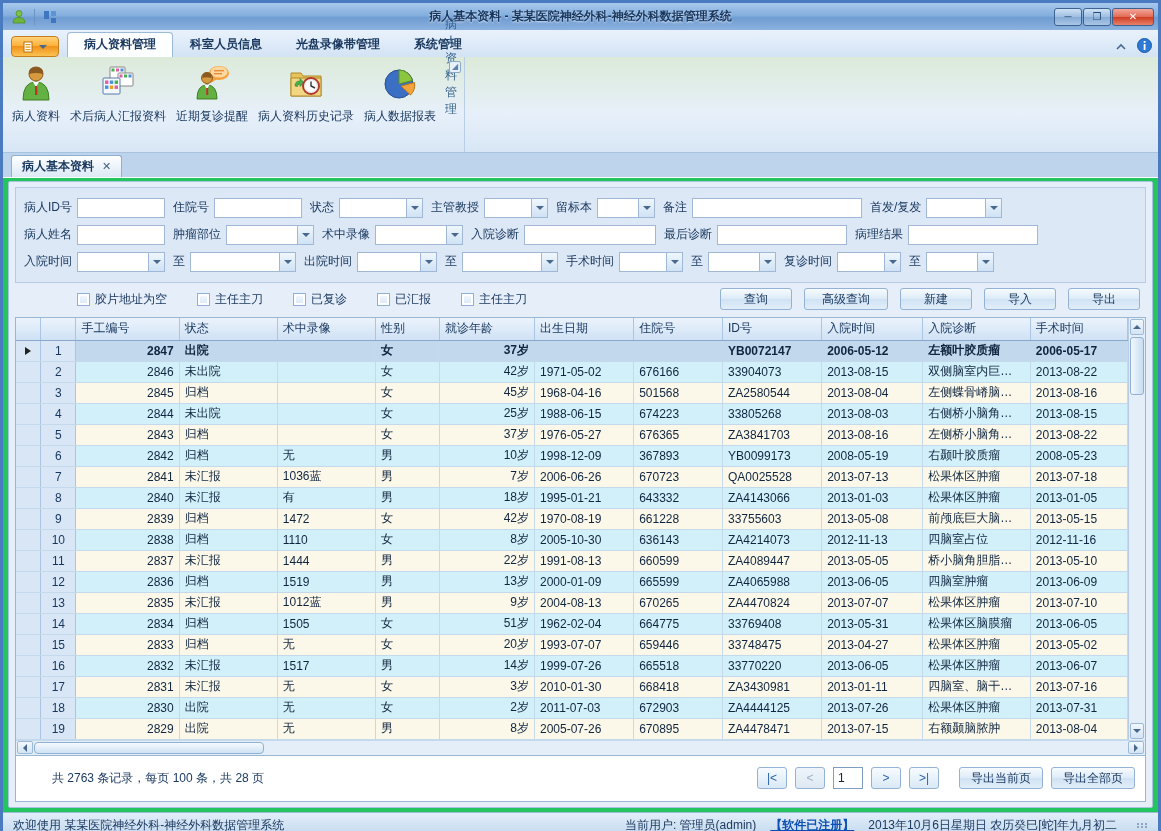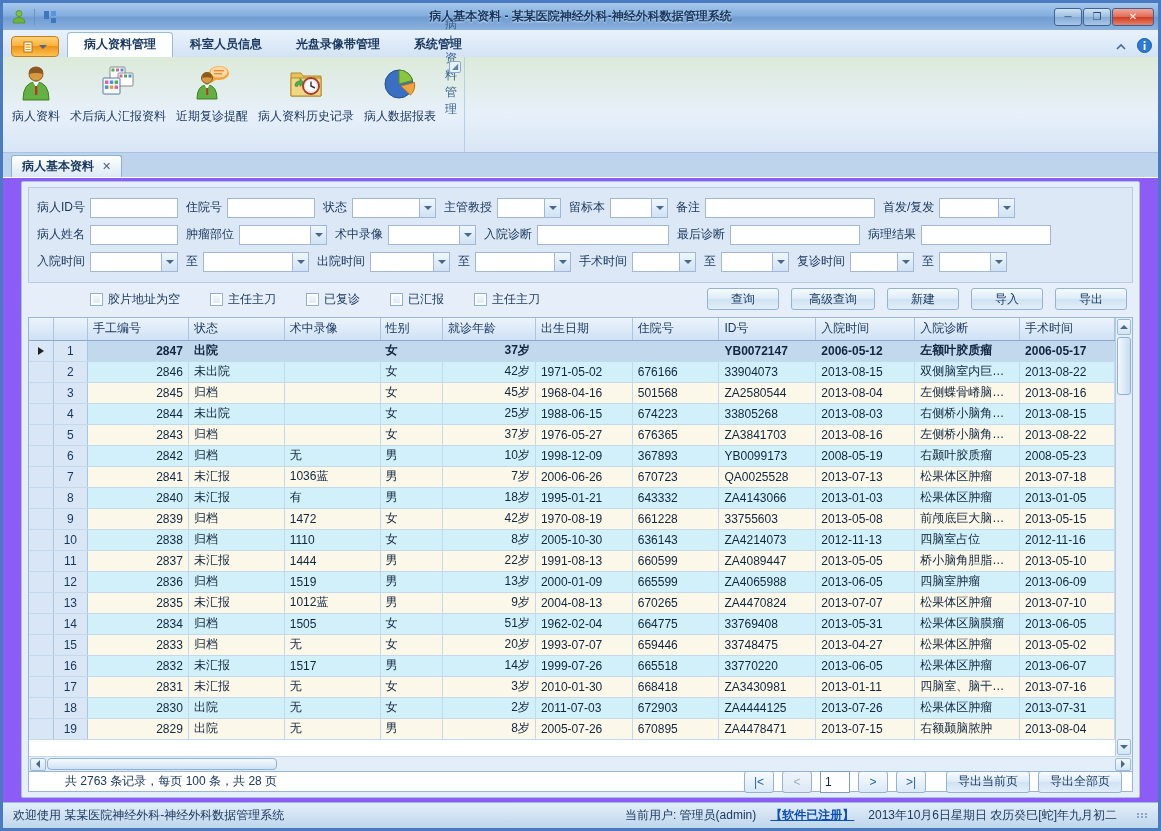--- a/index.html
+++ b/index.html
@@ -43,21 +43,21 @@
   .dlauncher { position:absolute; right:3px; bottom:3px; width:12px; height:12px; border:1px solid #8aa8c8; border-radius:2px;
                color:#5d83ab; font-size:8px; line-height:10px; text-align:center; background:#e7f0f9; }
 
   
   .doctab-bar { height:25px; background:#bdd4ec; border-bottom:1px solid #ffffff; display:flex; align-items:flex-end; padding:0 0 0 8px; flex:0 0 auto; }
   .doctab { height:22px; padding:0 10px; background:linear-gradient(180deg,#ffffff,#dcE9f6); border:1px solid #8fb0d0; border-bottom:none;
             border-radius:3px 3px 0 0; display:flex; align-items:center; gap:8px; font-weight:bold; }
   .doctab .x { color:#44617f; font-weight:bold; font-size:11px; }
 
   
-  .content { flex:1; background:#8b5cf6; padding:3px 18px 4px; display:flex; flex-direction:column; }
+  .content { flex:1; background:#22c55e; padding:3px 5px 4px; display:flex; flex-direction:column; }
   .panel { flex:1; background:#e6eefa; border:1px solid #a9c2de; border-radius:2px; padding:5px 6px; display:flex; flex-direction:column; }
 
   .filter-box { background:#dce8f6; border:1px solid #b7cce4; padding:6px 8px 7px; }
   .frow { display:flex; align-items:center; height:27px; }
   .ff { display:flex; align-items:center; margin-right:8px; }
   .ff .flabel { margin-right:5px; white-space:nowrap; }
   .tbox { height:20px; background:#fff; border:1px solid #a0b8d6; width:88px; }
   .cbox { height:20px; background:#fff; border:1px solid #a0b8d6; width:80px; display:flex; }
   .cbox .cin { flex:1; }
   .cbox .cbtn { width:16px; background:linear-gradient(180deg,#f0f7fd,#cfe2f4); border-left:1px solid #a0b8d6;
@@ -119,21 +119,21 @@
   .tri-lf { width:0;height:0;border-top:4px solid transparent;border-bottom:4px solid transparent;border-right:4px solid #49688e; }
   .tri-rt { width:0;height:0;border-top:4px solid transparent;border-bottom:4px solid transparent;border-left:4px solid #49688e; }
 
   .hscroll { height:15px; background:#e4eef8; border-top:1px solid #c5d9ed; display:flex; align-items:center; flex:0 0 auto; }
   .harrow { width:16px; height:13px; margin:0 1px; display:flex; align-items:center; justify-content:center;
             background:linear-gradient(180deg,#f2f8fd,#d3e4f4); border:1px solid #9db9d8; border-radius:2px; }
   .hthumb { width:230px; height:12px; background:linear-gradient(180deg,#f6fafd,#cfe2f4); border:1px solid #8fb0d4; border-radius:4px; }
   .hfill { flex:1; }
 
   
-  .pager-row { height:20px; background:#fff; border:1px solid #98b6d6; border-top:none; display:flex; align-items:center; padding:0 10px 0 36px; flex:0 0 auto;justify-content:center; }
+  .pager-row { height:46px; background:#fff; border:1px solid #98b6d6; border-top:none; display:flex; align-items:center; padding:0 10px 0 36px; flex:0 0 auto;justify-content:center; }
   .pager-right { margin-left:auto; display:flex; align-items:center; gap:8px; }
   .pbtn { min-width:30px; height:22px; border:1px solid #93b2d4; border-radius:3px; color:#2a62a8;
           background:linear-gradient(180deg,#f7fbfe,#d9e9f7); display:flex; align-items:center; justify-content:center; padding:0 6px; }
   .pbtn.dis { color:#9ab0c8; background:linear-gradient(180deg,#eef4fa,#dfe9f3); }
   .pinput { width:30px; height:22px; border:1px solid #7f9dbf; background:#fff; text-align:left; padding-left:4px; font:inherit; color:#10253f; }
   .pexp { margin-left:12px;font-family:Liberation Serif, serif; }
 
   
   .statusbar { height:26px; background:linear-gradient(180deg,#e3eef9,#bfd6ec); border-top:1px solid #9db9d8;
                display:flex; align-items:center; padding:0 10px; flex:0 0 auto; gap:14px; }

